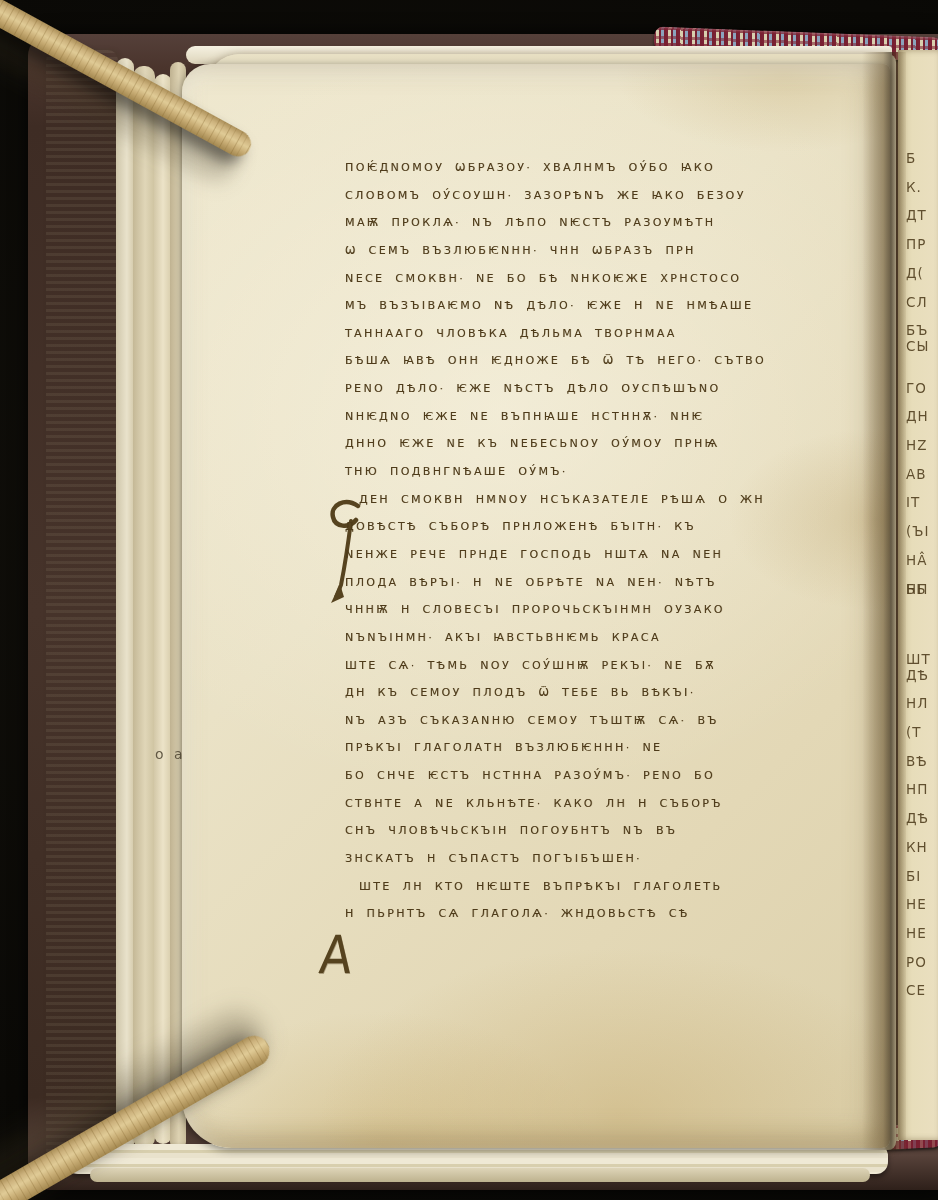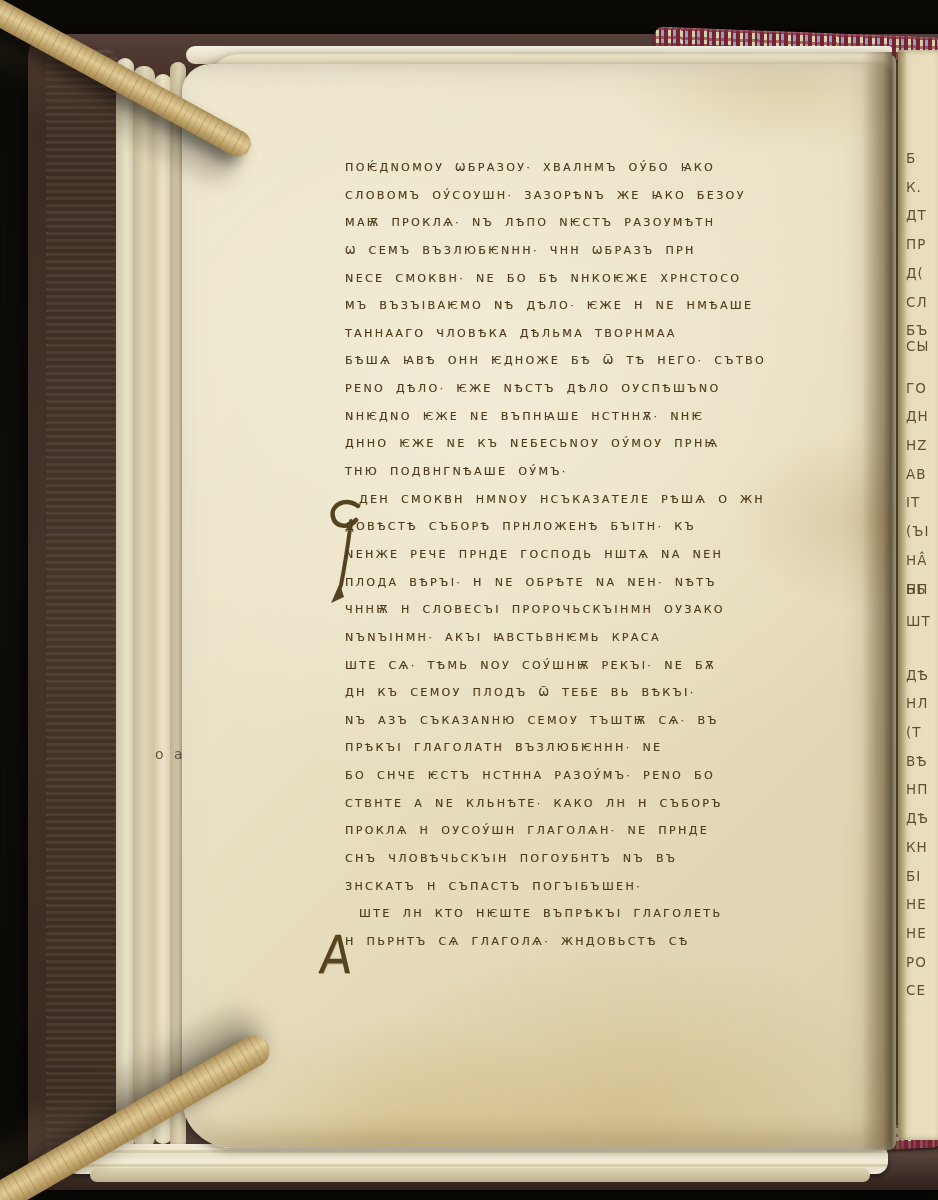--- a/index.html
+++ b/index.html
@@ -151,21 +151,20 @@
       <div class="tline">NЕНЖЕ РЕЧЕ ПРНДЕ ГОСПОДЬ НШТѦ NА NЕН</div>
       <div class="tline">ПЛОДА ВѢРЪІ· Н NЕ ОБРѢТЕ NА NЕН· NѢТЪ</div>
       <div class="tline">ЧННѬ Н СЛОВЕСЪІ ПРОРОЧЬСКЪІНМН ОУЗАКО</div>
       <div class="tline">NЪNЪІНМН· АКЪІ ꙖВСТЬВНѤМЬ КРАСА</div>
       <div class="tline">ШТЕ СѦ· ТѢМЬ NОУ СОУ́ШНѬ РЕКЪІ· NЕ БѪ</div>
       <div class="tline">ДН КЪ СЕМОУ ПЛОДЪ Ѿ ТЕБЕ ВЬ ВѢКЪІ·</div>
       <div class="tline">NЪ АЗЪ СЪКАЗАNНЮ СЕМОУ ТЪШТѬ СѦ· ВЪ</div>
       <div class="tline">ПРѢКЪІ ГЛАГОЛАТН ВЪЗЛЮБѤННН· NЕ</div>
       <div class="tline">БО СНЧЕ ѤСТЪ НСТННА РАЗОУ́МЪ· РЕNО БО</div>
       <div class="tline">СТВНТЕ А NЕ КЛЬНѢТЕ· КАКО ЛН Н СЪБОРЪ</div>
-      <div class="tline">ПРОКЛѦ Н ОУСОУ́ШН ГЛАГОЛѦН· NЕ ПРНДЕ</div>
       <div class="tline">СНЪ ЧЛОВѢЧЬСКЪІН ПОГОУБНТЪ NЪ ВЪ</div>
       <div class="tline">ЗНСКАТЪ Н СЪПАСТЪ ПОГЪІБЪШЕН·</div>
       <div class="tline indent">ШТЕ ЛН КТО НѤШТЕ ВЪПРѢКЪІ ГЛАГОЛЕТЬ</div>
       <div class="tline">Н ПЬРНТЪ СѦ ГЛАГОЛѦ· ЖНДОВЬСТѢ СѢ</div>
     </div>
 
   <div class="abs fragments" id="fragments">
       <div class="fragment" style="top: 150px;">Б</div>
       <div class="fragment" style="top: 178.7px;">К.</div>
       <div class="fragment" style="top: 207.4px;">ДТ</div>
@@ -176,21 +175,21 @@
       <div class="fragment" style="top: 338px;">СЫ</div>
       <div class="fragment" style="top: 379.6px;">ГО</div>
       <div class="fragment" style="top: 408.3px;">ДН</div>
       <div class="fragment" style="top: 437px;">НZ</div>
       <div class="fragment" style="top: 465.7px;">АВ</div>
       <div class="fragment" style="top: 494.4px;">ІТ</div>
       <div class="fragment" style="top: 523.1px;">(ЪІ</div>
       <div class="fragment" style="top: 551.8px;">НА̂</div>
       <div class="fragment" style="top: 580.5px;">НП</div>
       <div class="fragment" style="top: 581px; text-align: center;">БЬ</div>
-      <div class="fragment" style="top: 613px; text-align: right;">ШТ</div>
+      <div class="fragment" style="top: 651px; text-align: right;">ШТ</div>
       <div class="fragment" style="top: 666.6px;">ДѢ</div>
       <div class="fragment" style="top: 695.3px;">НЛ</div>
       <div class="fragment" style="top: 724px;">(Т</div>
       <div class="fragment" style="top: 752.7px;">ВѢ</div>
       <div class="fragment" style="top: 781.4px;">НП</div>
       <div class="fragment" style="top: 810.1px;">ДѢ</div>
       <div class="fragment" style="top: 838.8px;">КН</div>
       <div class="fragment" style="top: 867.5px;">БІ</div>
       <div class="fragment" style="top: 896.2px;">НЕ</div>
       <div class="fragment" style="top: 924.9px;">НЕ</div>

